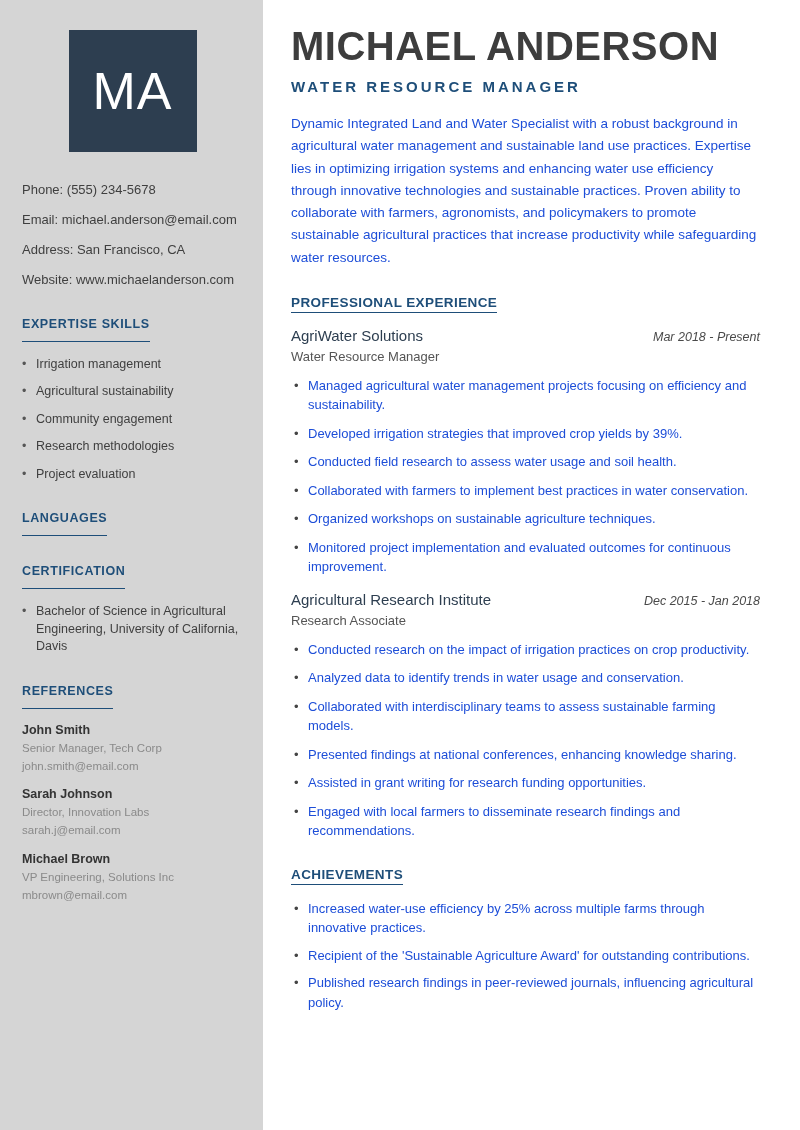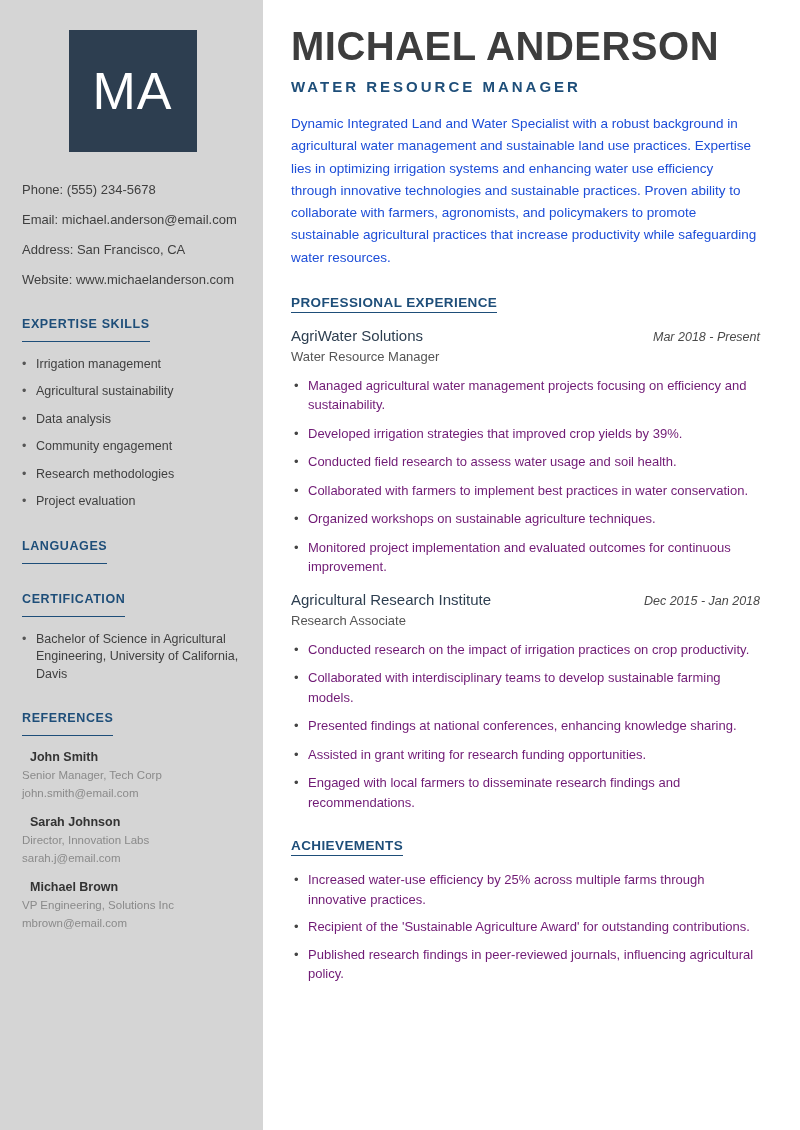--- a/index.html
+++ b/index.html
@@ -65,21 +65,21 @@
     color: #3f3f3f;
   }
   .side-list li::before {
     content: "\2022";
     position: absolute;
     left: 0;
     color: #555555;
   }
   .reference { margin-bottom: 12px; }
   .ref-name {
-    margin: 14px 0 4px 8px;
+    margin: 14px 0 4px 0;
     font-size: 12.5px;
     font-weight: bold;
     color: #333333;
   }
   .ref-detail {
     margin: 0 0 3px 0;
     font-size: 11.5px;
     color: #8a8a8a;
     line-height: 1.3;
   }
@@ -144,21 +144,21 @@
     font-size: 13px;
     color: #555555;
   }
   .bullets { list-style: none; margin: 0; padding: 0; }
   .bullets li {
     position: relative;
     padding-left: 17px;
     margin-bottom: 9px;
     font-size: 13px;
     line-height: 1.5;
-    color: #701a75;
+    color: #1d4ed8;
   }
   .bullets li::before {
     content: "\2022";
     position: absolute;
     left: 3px;
     color: #444444;
   }
   .achievements li { margin-bottom: 8px; }
 </style>
 </head>
@@ -177,21 +177,20 @@
       <p>Address: San Francisco, CA</p>
       <p>Website: www.michaelanderson.com</p>
     </div>
 
     <h2 class="side-heading">
       <span class="hline">EXPERTISE SKILLS</span>
     </h2>
     <ul class="side-list">
       <li>Irrigation management</li>
       <li>Agricultural sustainability</li>
-      <li>Data analysis</li>
       <li>Community engagement</li>
       <li>Research methodologies</li>
       <li>Project evaluation</li>
     </ul>
 
     <h2 class="side-heading">
       <span class="hline">LANGUAGES</span>
     </h2>
 
     <h2 class="side-heading">
@@ -247,21 +246,22 @@
     </section>
 
     <section class="job">
       <div class="job-header">
         <span class="company">Agricultural Research Institute</span>
         <span class="dates">Dec 2015 - Jan 2018</span>
       </div>
       <p class="role">Research Associate</p>
       <ul class="bullets">
         <li>Conducted research on the impact of irrigation practices on crop productivity.</li>
-        <li>Collaborated with interdisciplinary teams to develop sustainable farming models.</li>
+        <li>Analyzed data to identify trends in water usage and conservation.</li>
+        <li>Collaborated with interdisciplinary teams to assess sustainable farming models.</li>
         <li>Presented findings at national conferences, enhancing knowledge sharing.</li>
         <li>Assisted in grant writing for research funding opportunities.</li>
         <li>Engaged with local farmers to disseminate research findings and recommendations.</li>
       </ul>
     </section>
 
     <h2 class="main-heading">
       <span class="hline">ACHIEVEMENTS</span>
     </h2>
     <ul class="bullets achievements">

